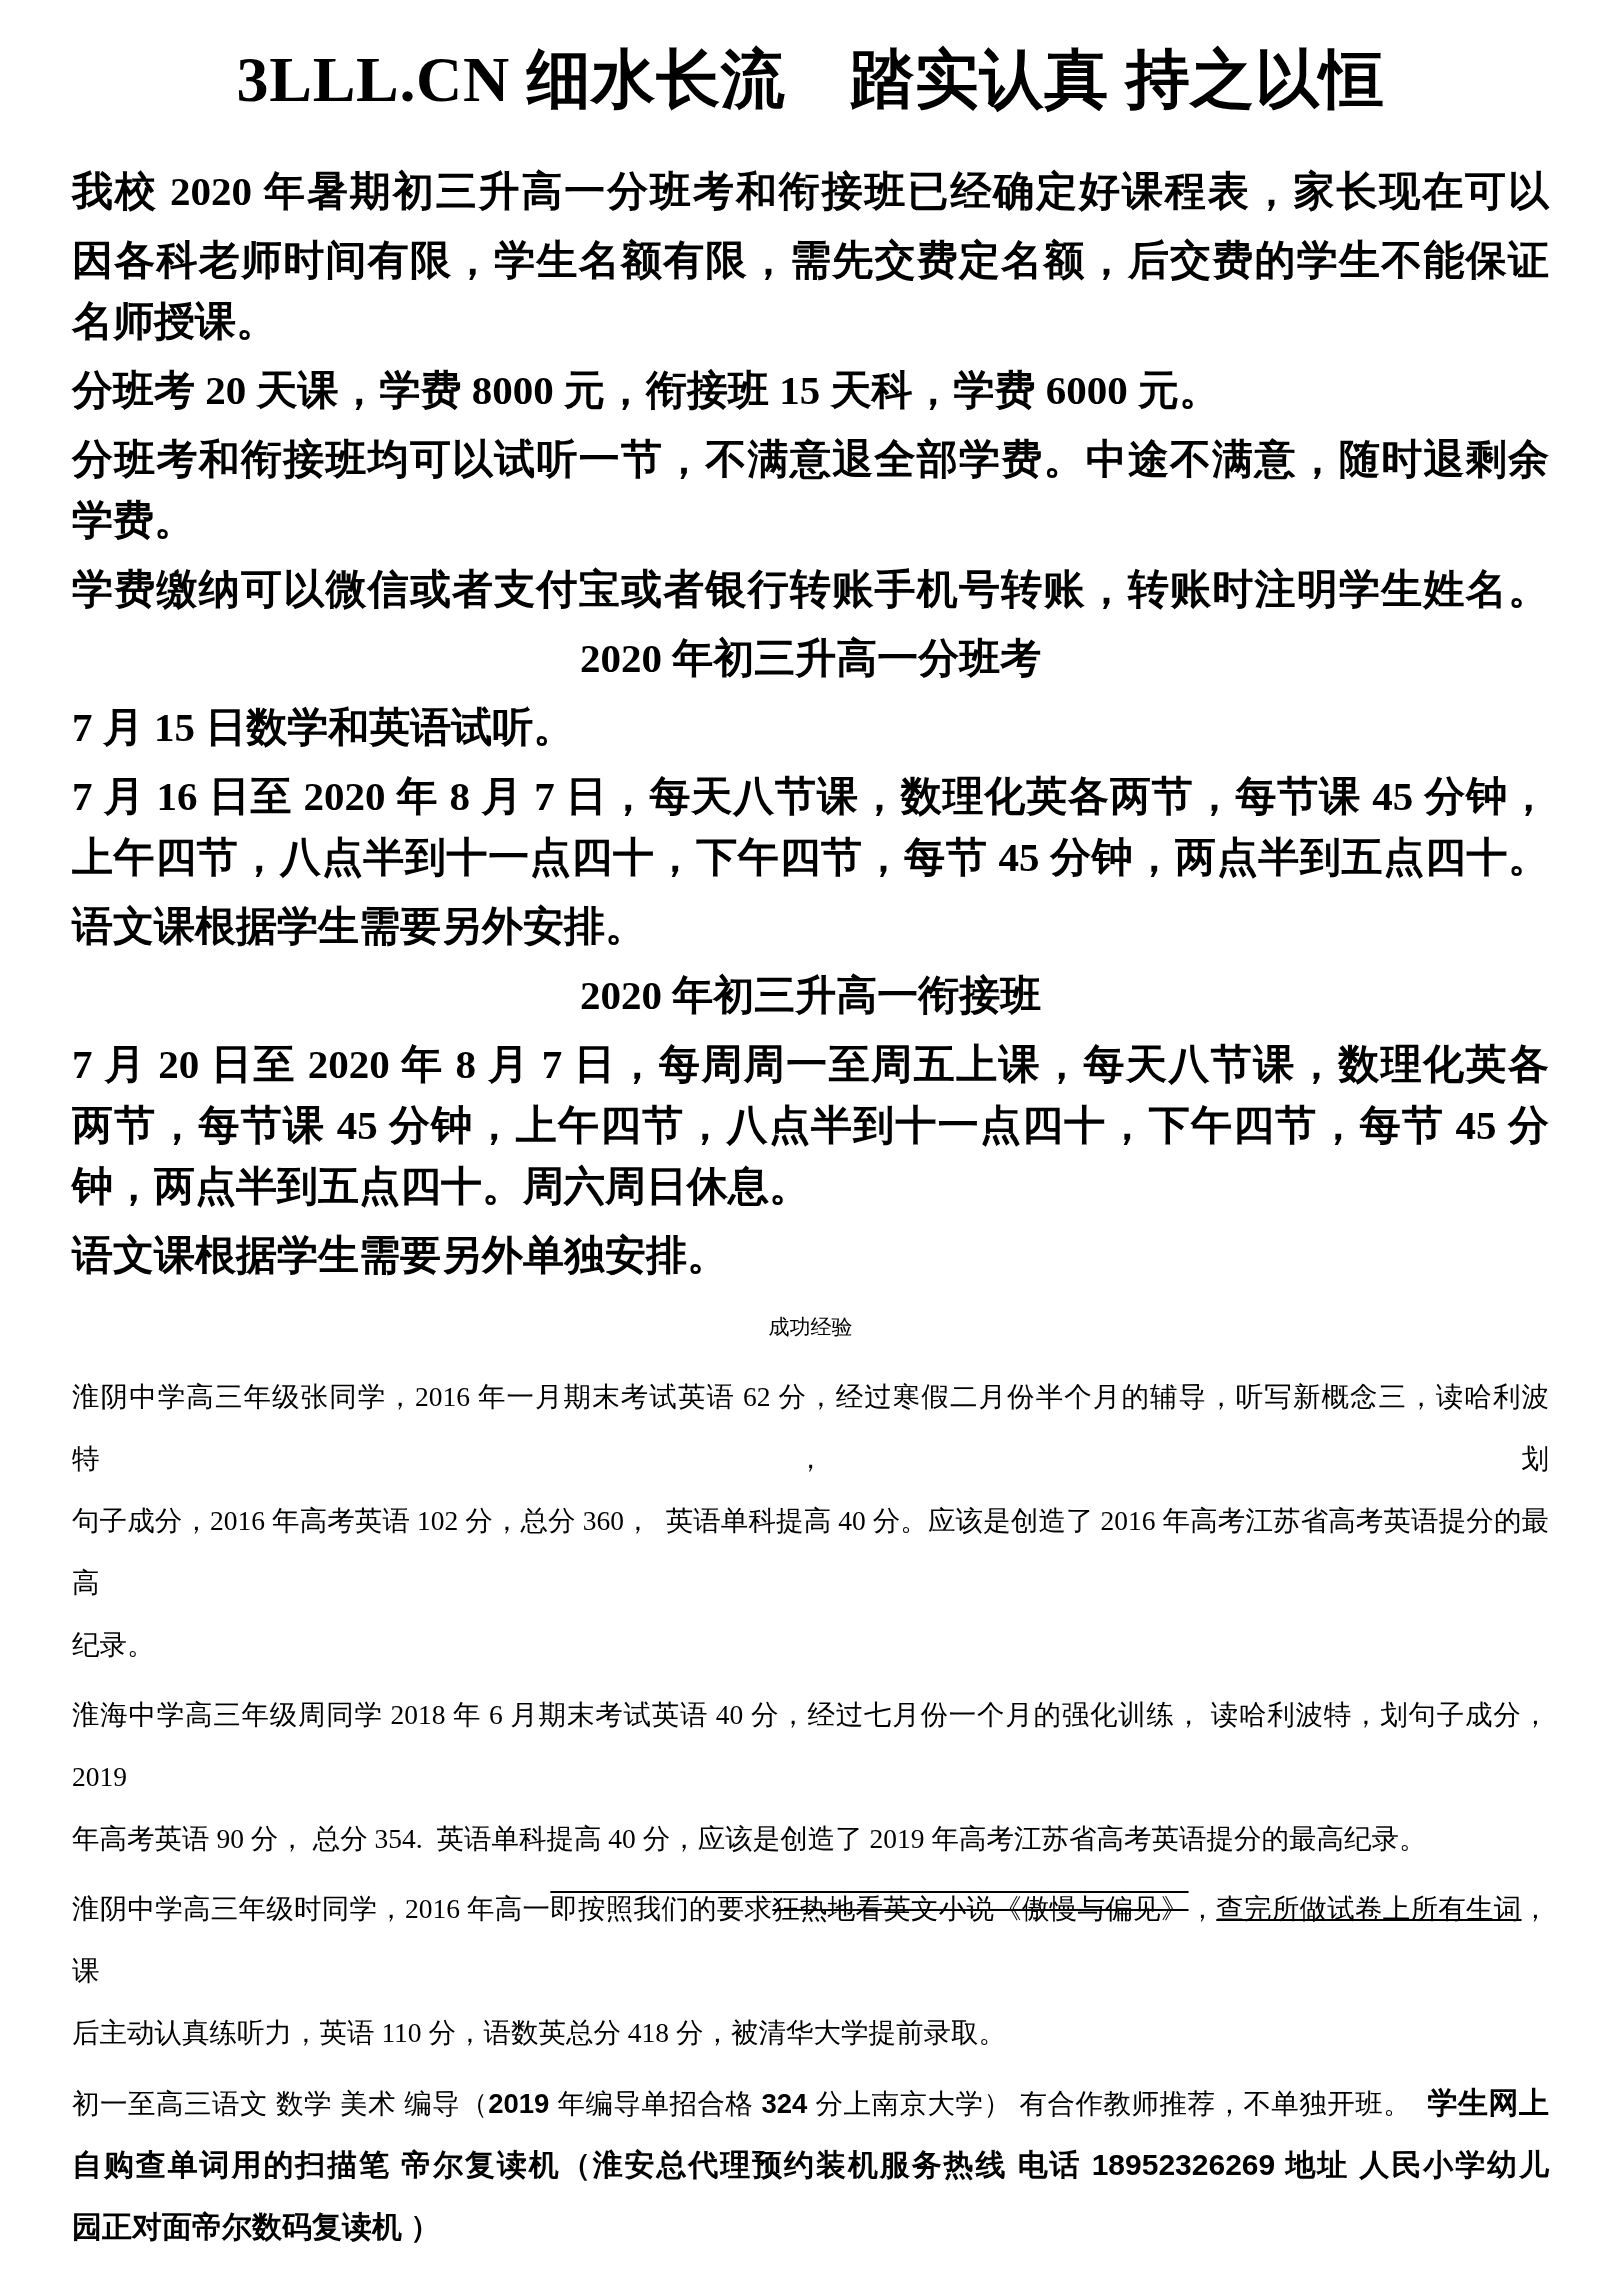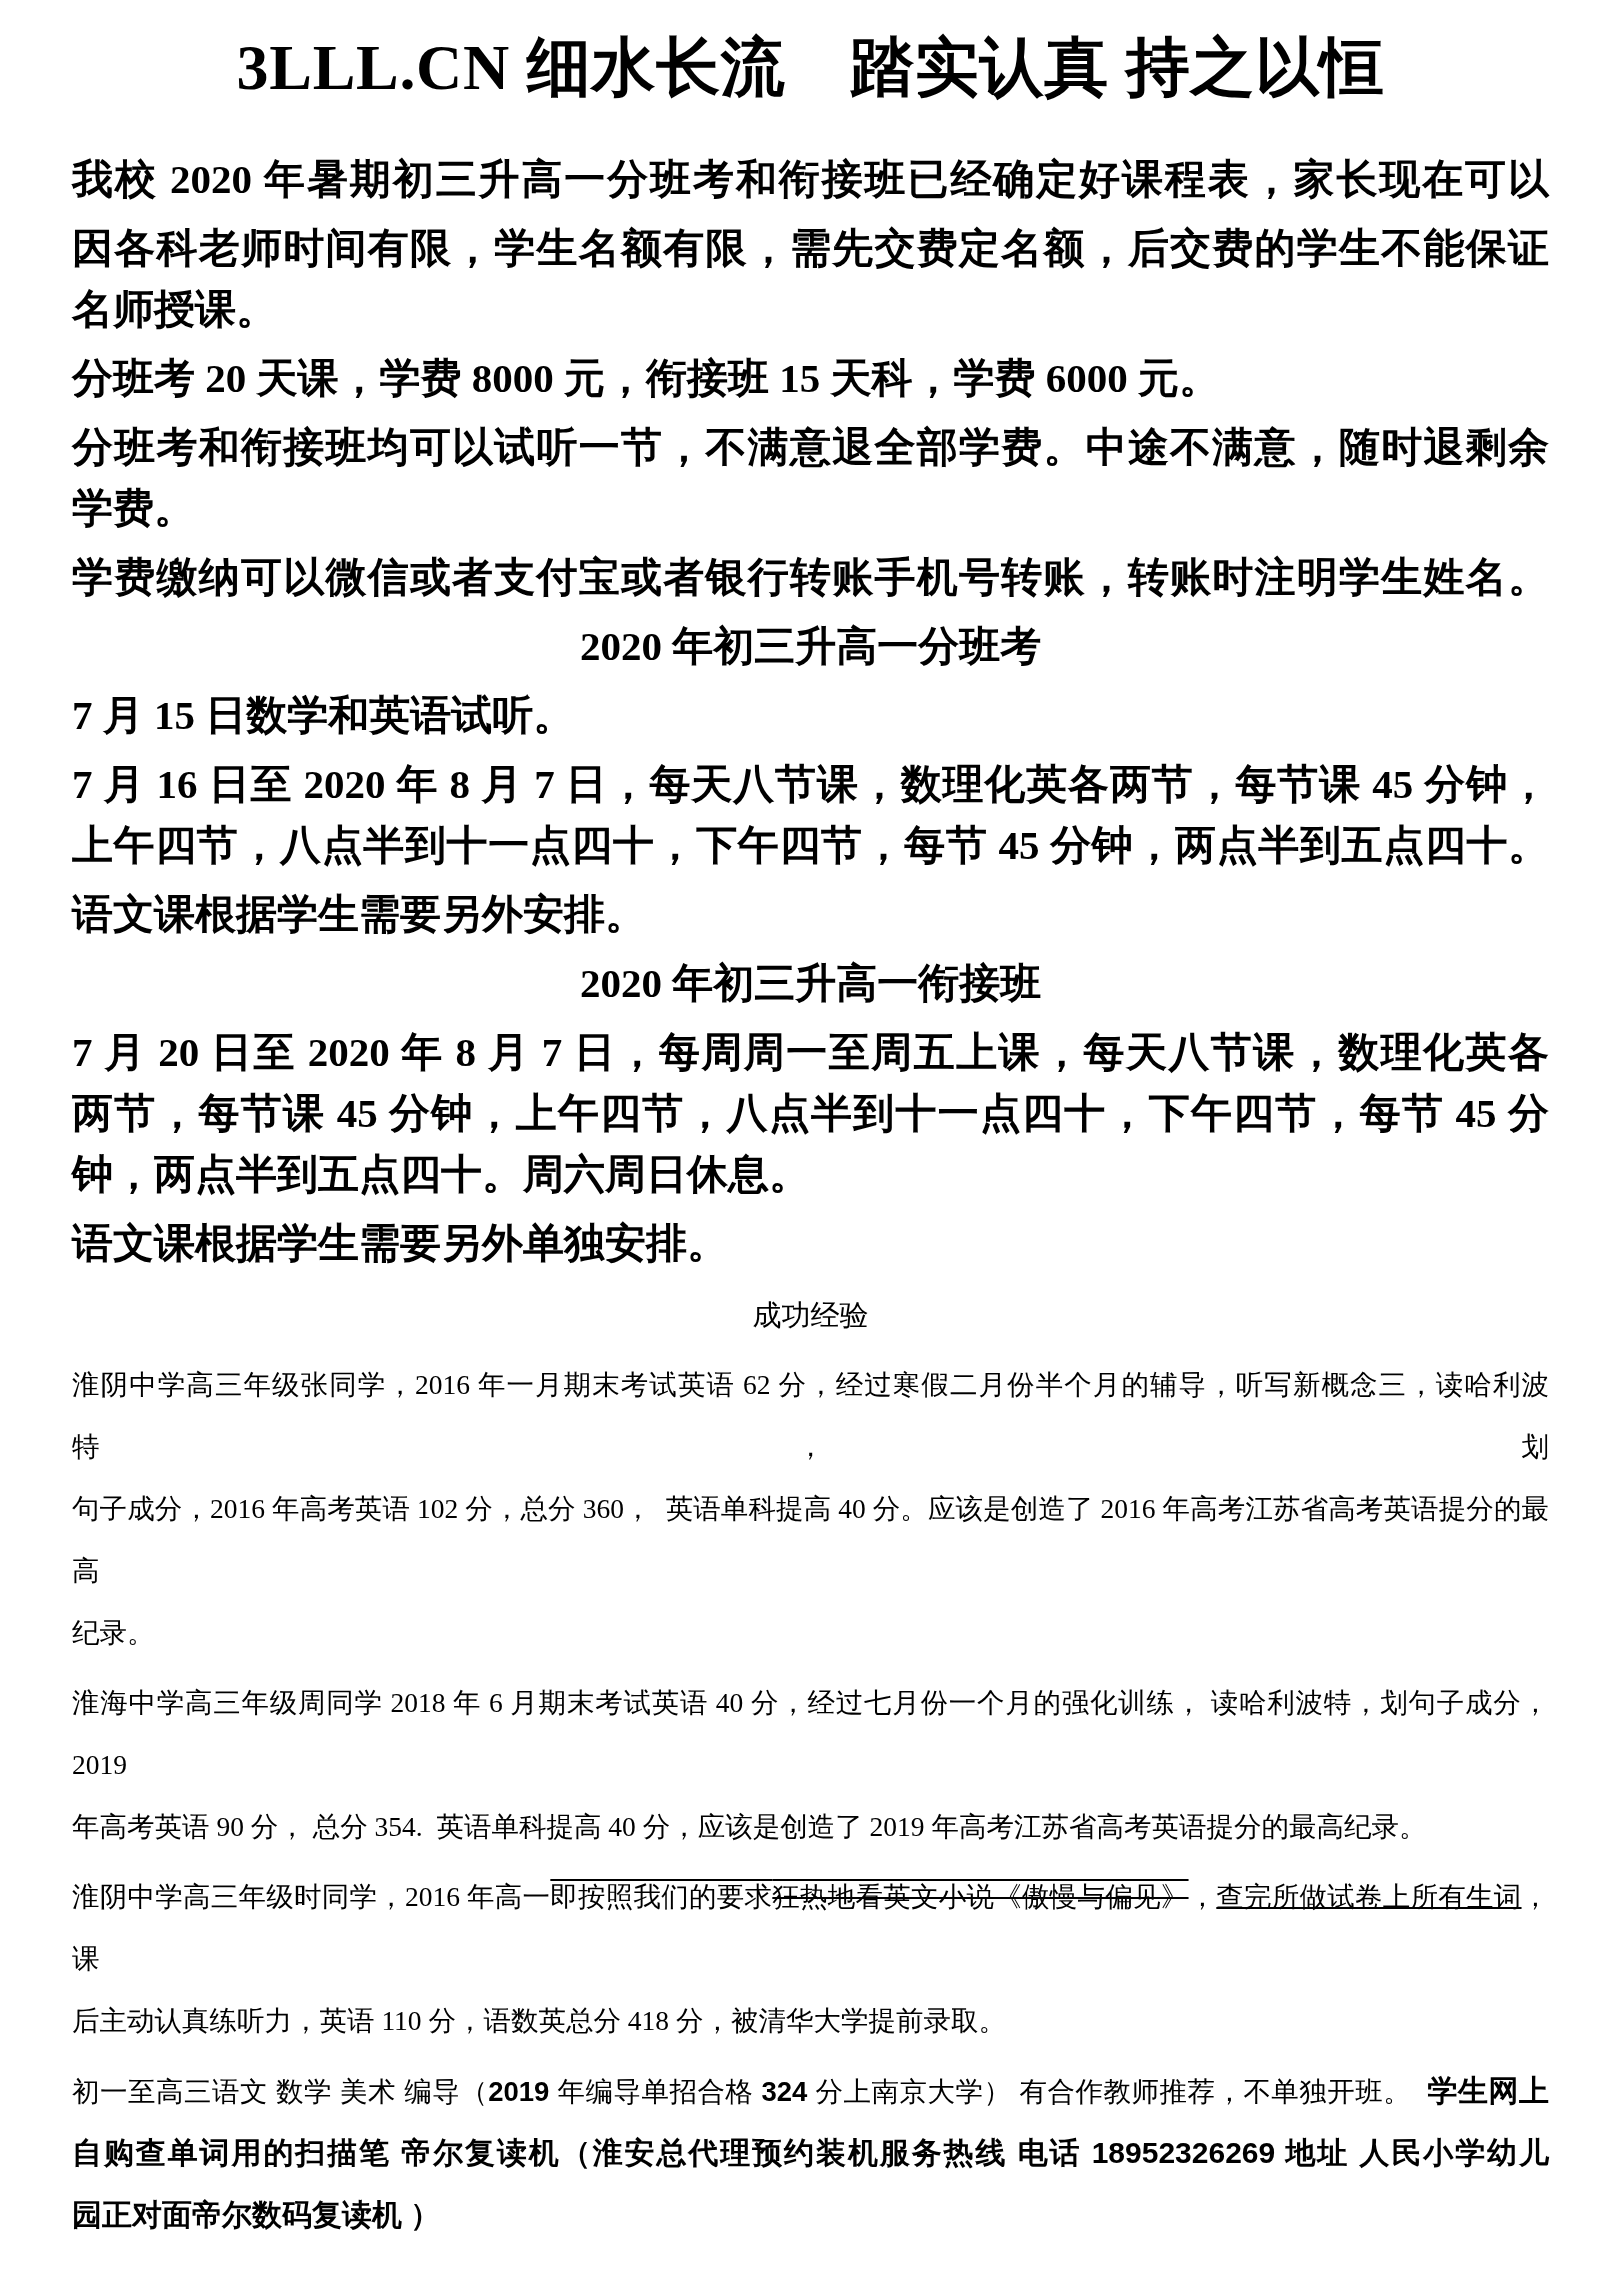--- a/index.html
+++ b/index.html
@@ -6,21 +6,21 @@
   body{
     width:1621px;height:2295px;
     color:#000;
     font-family:"Liberation Serif", serif;
     overflow:hidden;
   }
   .page{
     width:1621px;height:2295px;
     background:#ffffff;
     box-sizing:border-box;
-    padding:30px 64px 0 64px;
+    padding:42px 64px 0 64px;
   }
   h1.title{
     margin:0 0 42px 0;
     font-family:"Liberation Serif", serif;
     font-size:64px;
     line-height:1.2;
     font-weight:700;
     text-align:center;
     white-space:pre-wrap;
     letter-spacing:0.7px;
@@ -34,21 +34,21 @@
     font-family:"Liberation Serif", serif;
     font-size:41px;
     font-weight:700;
     line-height:61px;
   }
   .k-body-center .line{text-align:center;text-align-last:center;}
 
   
   .k-small-head .line{
     font-family:"Liberation Sans", sans-serif;
-    font-size:29px;font-weight:400;line-height:62px;
+    font-size:21px;font-weight:400;line-height:62px;
     text-align:center;text-align-last:center;
   }
   .k-small-head{margin-top:10px;}
   .k-small .line{
     font-family:Liberation Serif, serif;
     font-size:27.5px;font-weight:400;line-height:62px;
   }
 
   
   .k-mixed .line{

